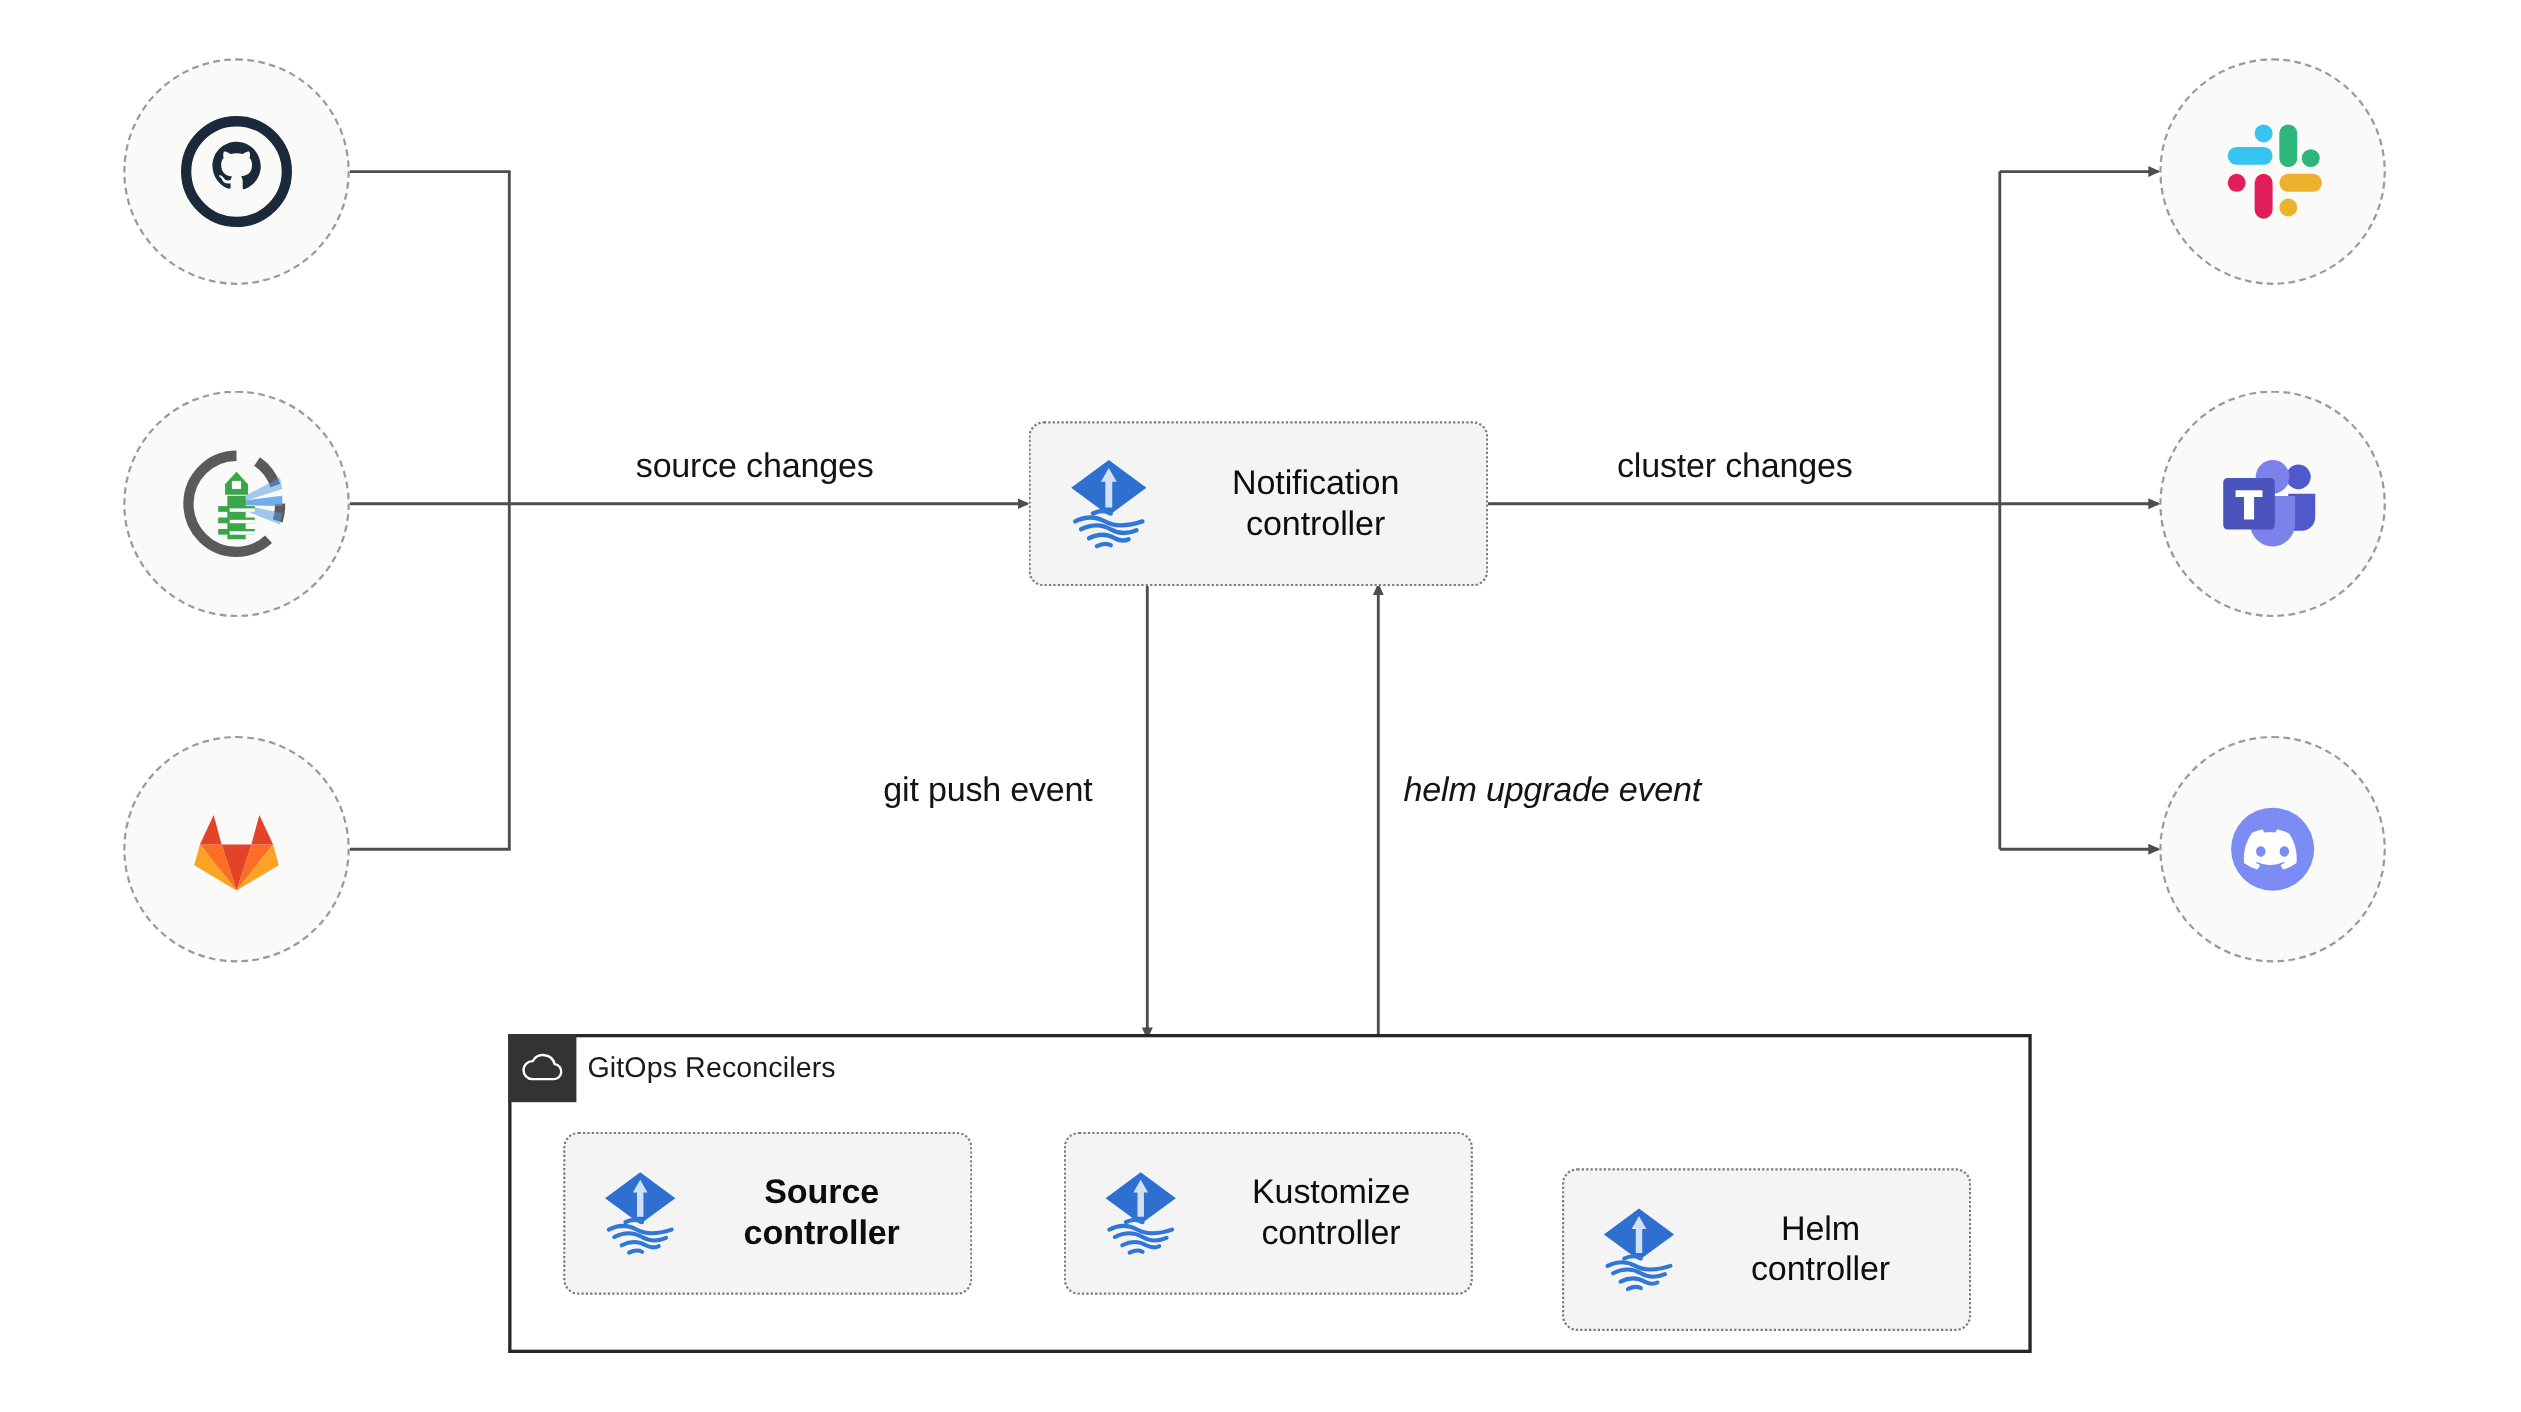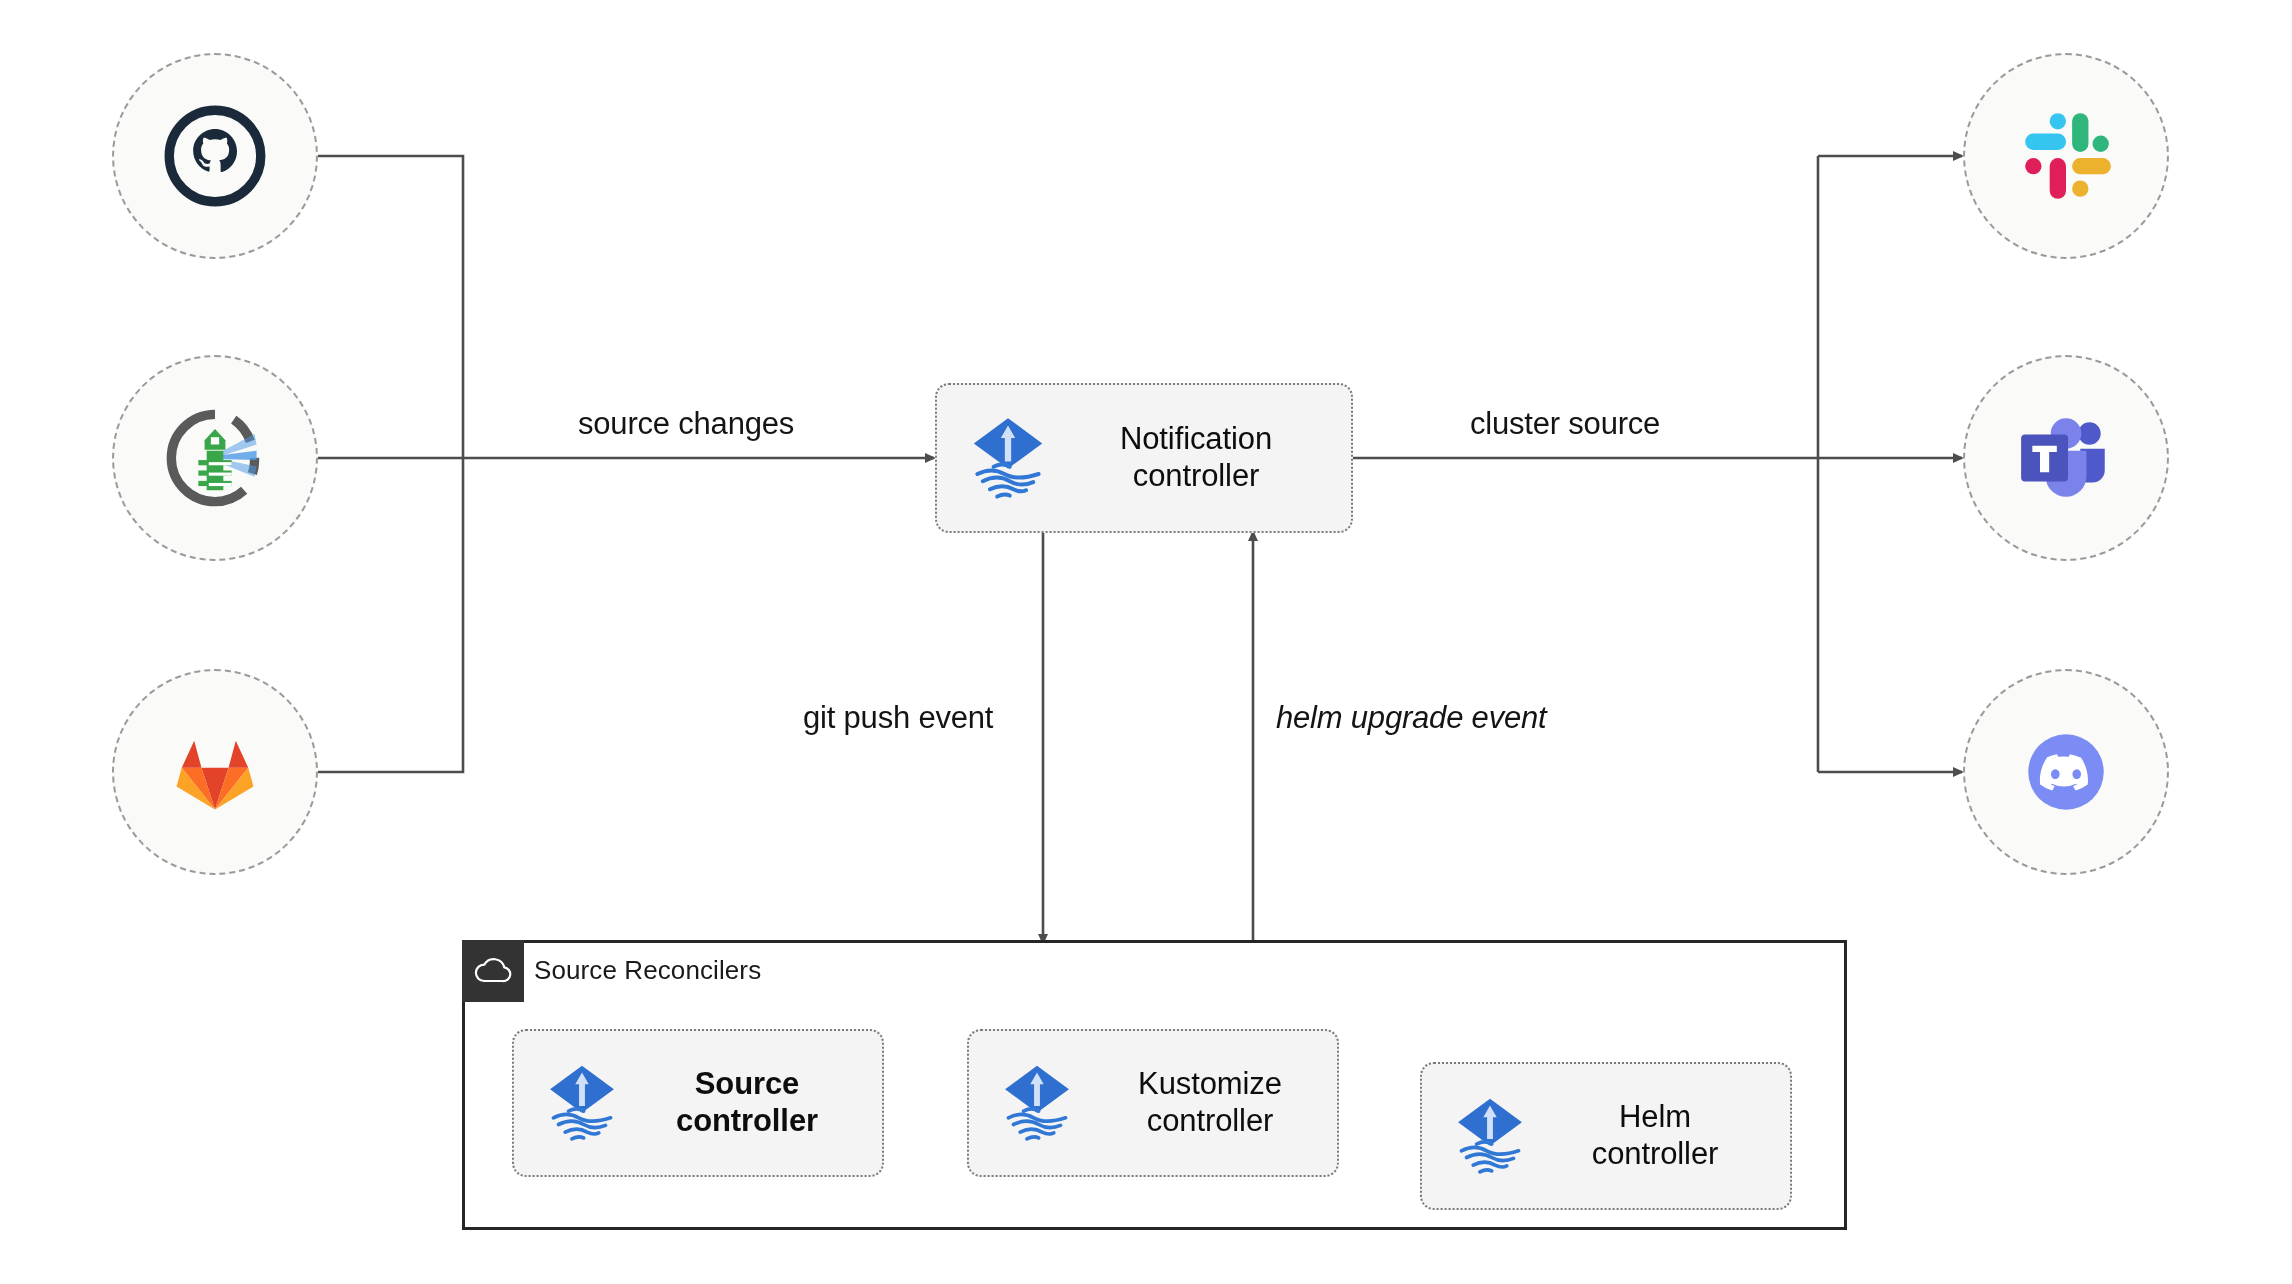--- a/index.html
+++ b/index.html
@@ -245,21 +245,21 @@
   <span class="ctrl-label">Notification
 controller</span>
 </div>
 
 <div id="gitops-container"></div>
 <div id="gitops-header-badge">
   <svg width="40" height="30" viewBox="0 0 44 32">
     <path d="M12 27 a9 9 0 0 1 0.4 -18 a12 12 0 0 1 22 3 a7.5 7.5 0 0 1 -2 15 Z" fill="none" stroke="#ffffff" stroke-width="2.4" stroke-linejoin="round"></path>
   </svg>
 </div>
-<div id="gitops-title">Source Reconcilers</div>
+<div id="gitops-title">GitOps Reconcilers</div>
 
 <div class="ctrl-box" style="left:512px; top:1029px; width:372px; height:148px;font-weight:bold;">
   <span class="ctrl-logo">
     <svg width="84" height="84" viewBox="0 0 100 100">
       <path d="M50 8 L88 36 L50 64 L12 36 Z" fill="#2f6fd0"></path>
       <path d="M50 16 L58 30 L53.5 30 L53.5 56 L46.5 56 L46.5 30 L42 30 Z" fill="#cfe0f7"></path>
       <g stroke="#3178d6" stroke-width="4.4" fill="none" stroke-linecap="round">
         <path d="M16 70 Q32 62 46 70 Q60 78 84 70"></path>
         <path d="M22 78 Q38 70 52 78 Q64 85 78 79"></path>
         <path d="M30 87 Q44 80 56 87 Q64 91 70 88"></path>
@@ -302,15 +302,15 @@
         <path d="M38 95 Q46 91 52 94"></path>
         <path d="M34 62 Q44 57 52 62"></path>
       </g>
     </svg>
   </span>
   <span class="ctrl-label">Helm
 controller</span>
 </div>
 
 <div class="edge-label" style="left:578px; top:406px;">source changes</div>
-<div class="edge-label" style="left:1470px; top:406px;">cluster source</div>
+<div class="edge-label" style="left:1470px; top:406px;">cluster changes</div>
 <div class="edge-label" style="left:803px; top:700px;">git push event</div>
 <div class="edge-label" style="left:1276px; top:700px;font-style:italic;">helm upgrade event</div>
 
 </body></html>

